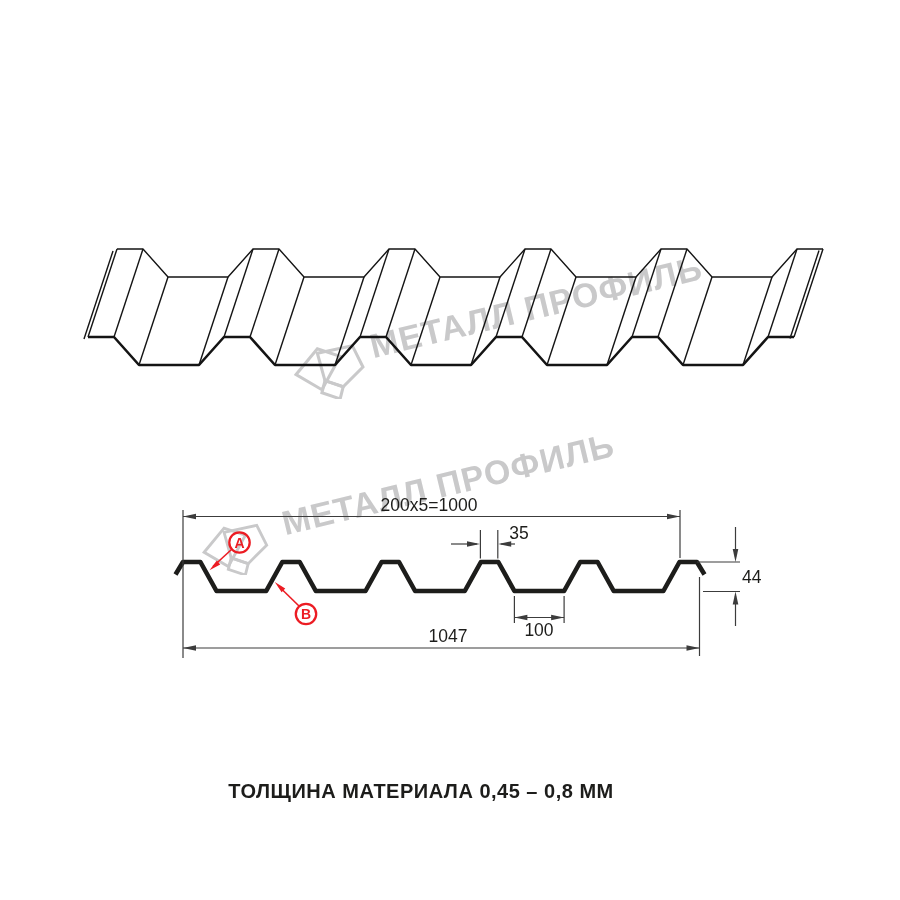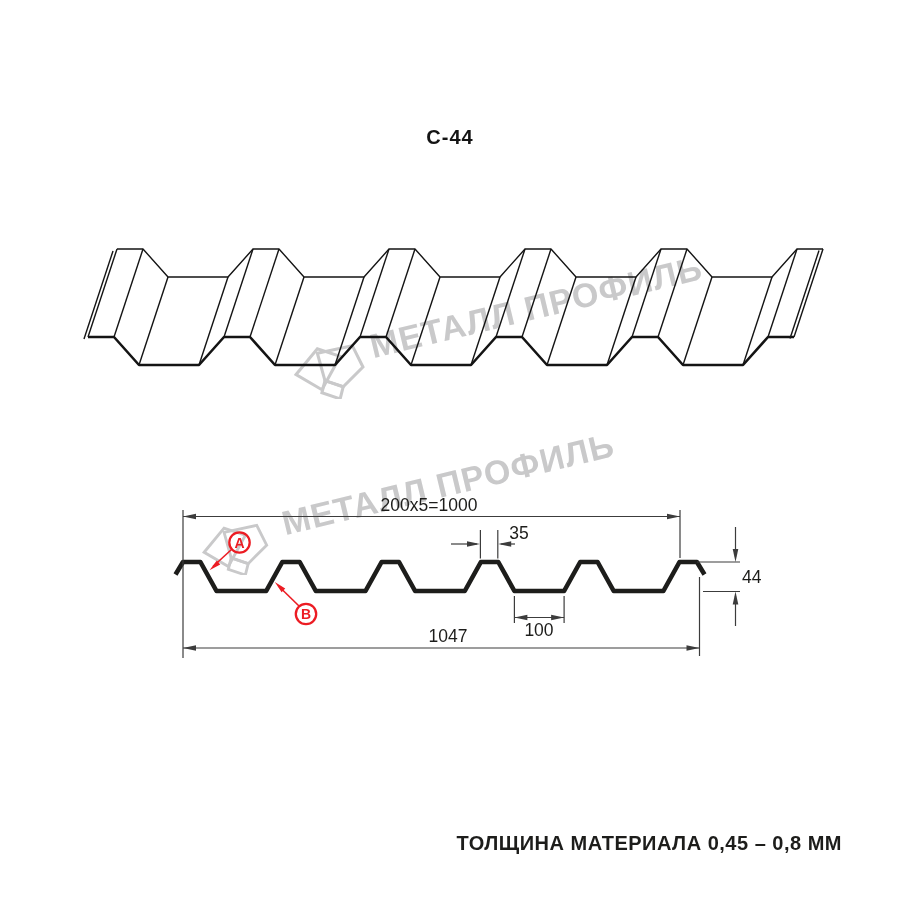--- a/index.html
+++ b/index.html
@@ -2,40 +2,39 @@
 <html><head>
 <meta charset="utf-8">
 <style>
   html,body{margin:0;padding:0;background:#fff;}
   .page{position:relative;width:900px;height:900px;background:#ffffff;overflow:hidden;
         font-family:"Liberation Sans", sans-serif;}
   .title{position:absolute;left:0;top:74px;width:900px;text-align:center;
          font-size:47px;font-weight:bold;letter-spacing:2px;color:#141414;}
   .subtitle{position:absolute;left:0;top:126px;width:900px;text-align:center;
          font-size:20px;font-weight:bold;letter-spacing:1px;color:#141414;}
-  .footer{position:absolute;left:0;top:832px;width:842px;text-align:right;
+  .footer{position:absolute;left:0;top:780px;width:842px;text-align:center;
          font-size:20px;font-weight:bold;letter-spacing:0.5px;color:#1d1d1b;}
   .wm{position:absolute;color:#c9c9ca;pointer-events:none;}
   .wm-text{position:absolute;font-size:34px;font-weight:bold;letter-spacing:1px;
          color:#c9c9ca;white-space:nowrap;transform-origin:0 0;}
   .wm1-text{left:366px;top:328px;transform:rotate(-13.5deg);}
   .wm2-text{left:278px;top:505px;transform:rotate(-13.5deg);}
   .wm-logo{position:absolute;}
   .wm1-logo{left:290px;top:341px;}
   .wm2-logo{left:198px;top:521px;}
   #draw{position:absolute;left:0;top:0;}
   text.dim{font-family:"Liberation Sans",sans-serif;font-size:17.5px;fill:#1d1d1b;}
   text.redlbl{font-family:"Liberation Sans",sans-serif;font-size:14px;font-weight:bold;}
 </style>
 </head>
 <body>
 
 <div class="page">
 
-  <div class="subtitle">С-44</div>
 
   <div class="wm">
     <svg class="wm-logo wm1-logo" width="76" height="58" viewBox="0 0 100 76">
       <g fill="none" stroke="#c9c9ca" stroke-width="4">
         <path d="M8,44 L36,10 L66,20 L42,64 Z"></path>
         <path d="M36,16 L82,6 L96,34 L70,60 L46,52 Z"></path>
         <path d="M46,52 L70,60 L66,76 L42,68 Z"></path>
       </g>
     </svg>
     <div class="wm-text wm1-text">МЕТАЛЛ ПРОФИЛЬ</div>

